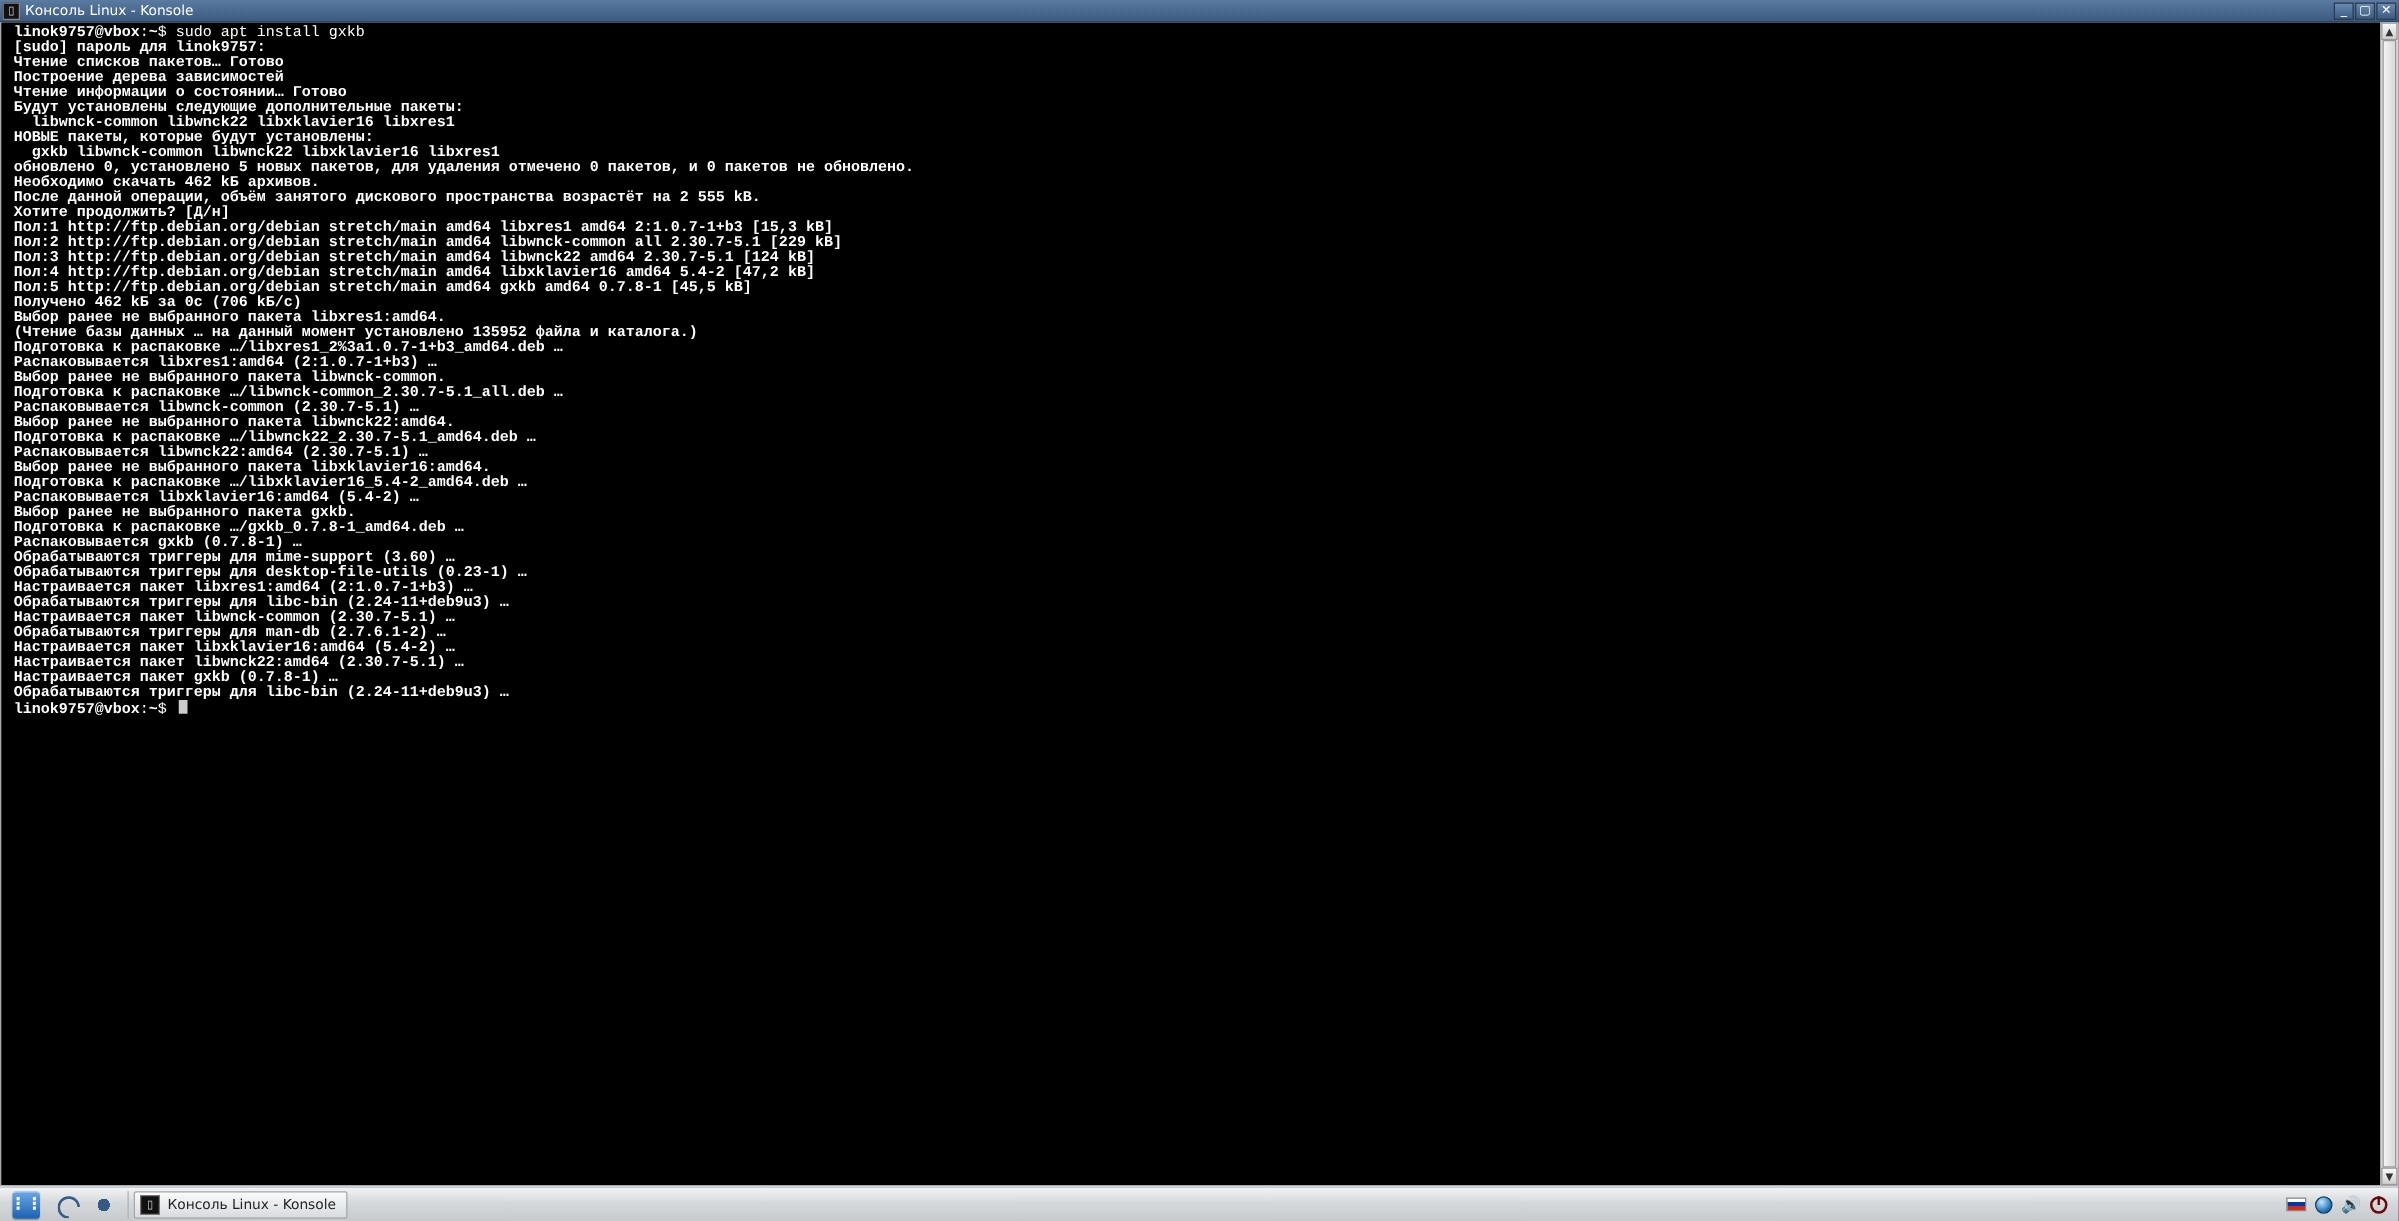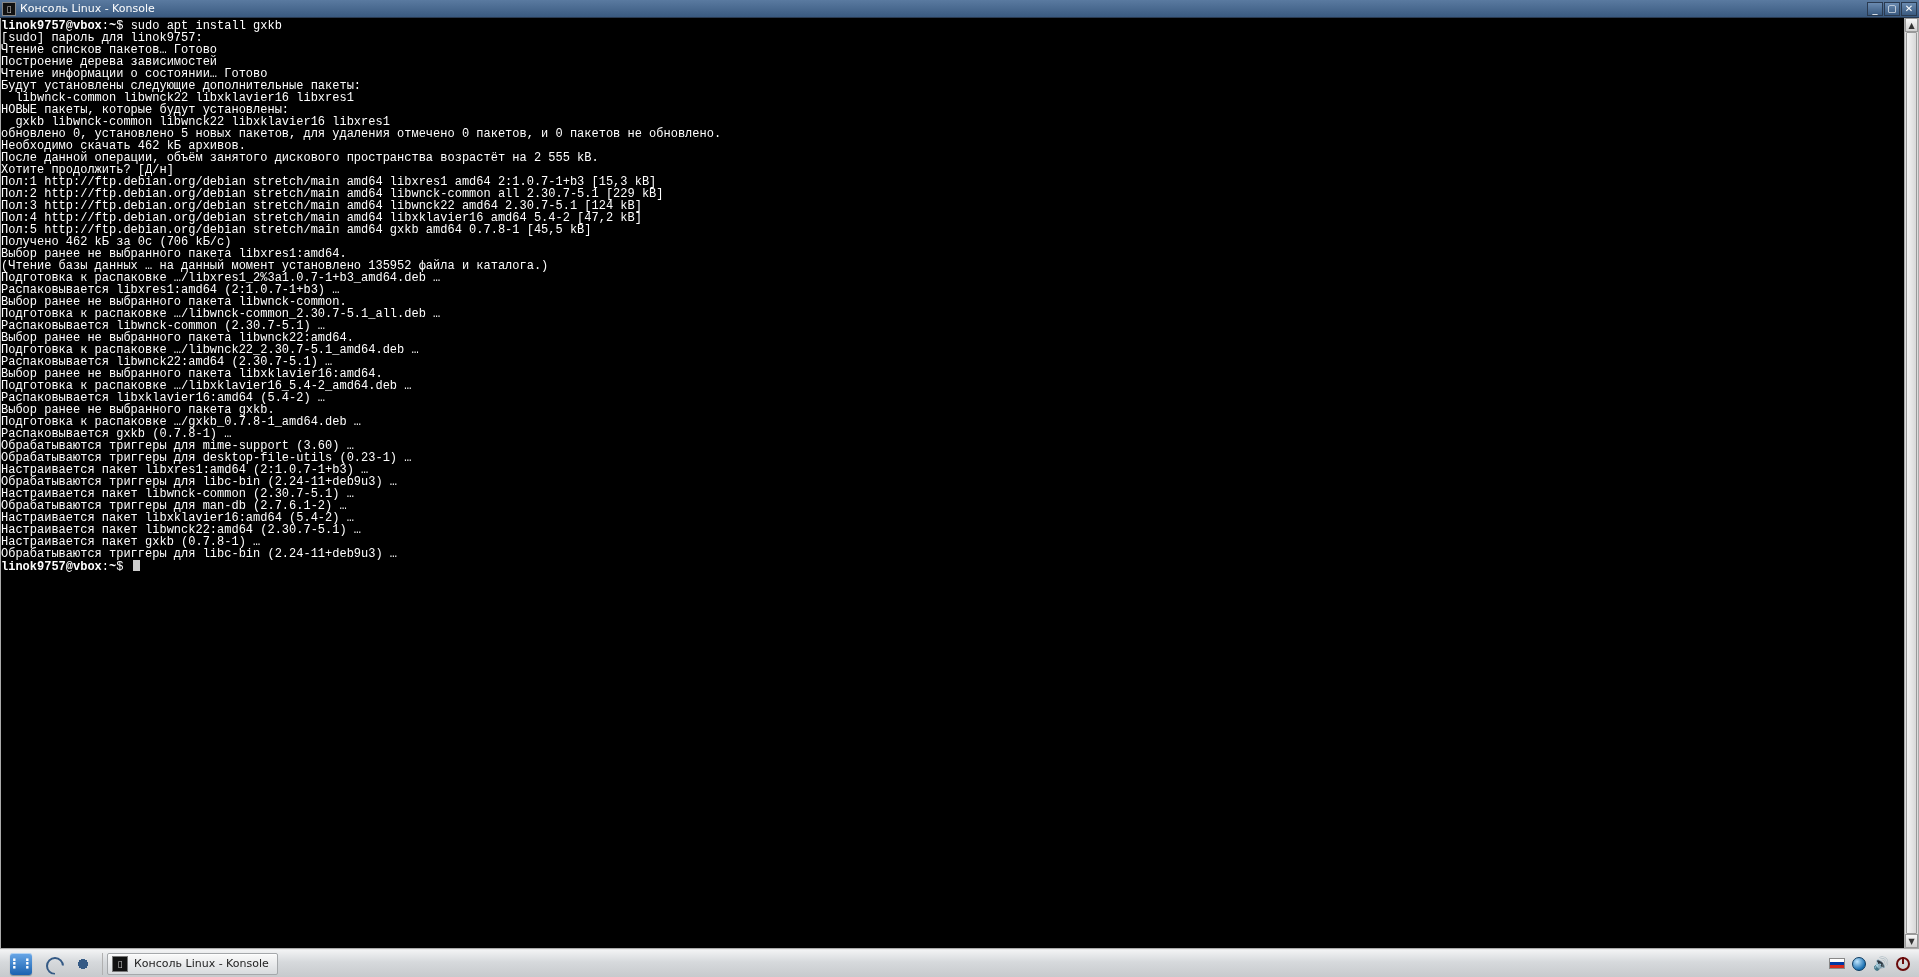--- a/index.html
+++ b/index.html
@@ -42,26 +42,26 @@
     border: 1px solid #aaa;
     border-top: none;
   }
   .terminal-wrap {
     flex: 1;
     background: #000;
     color: #fff;
     font-family: "Liberation Mono","DejaVu Sans Mono","Courier New",monospace;
     font-size: 12px;
     line-height: 12px;
-    padding: 2px 0;
+    padding: 2px 10px;
     overflow: hidden;
     white-space: pre;
   }
   .terminal-wrap .line { display: block; }
-  .bold { font-weight: normal; }
+  .bold { font-weight: bold; }
   .prompt { font-weight: bold; }
   .cursor {
     display: inline-block;
     width: 7px; height: 11px;
     background: #ccc;
     vertical-align: -1px;
     margin-left: 2px;
   }
   .vscroll {
     width: 14px;

